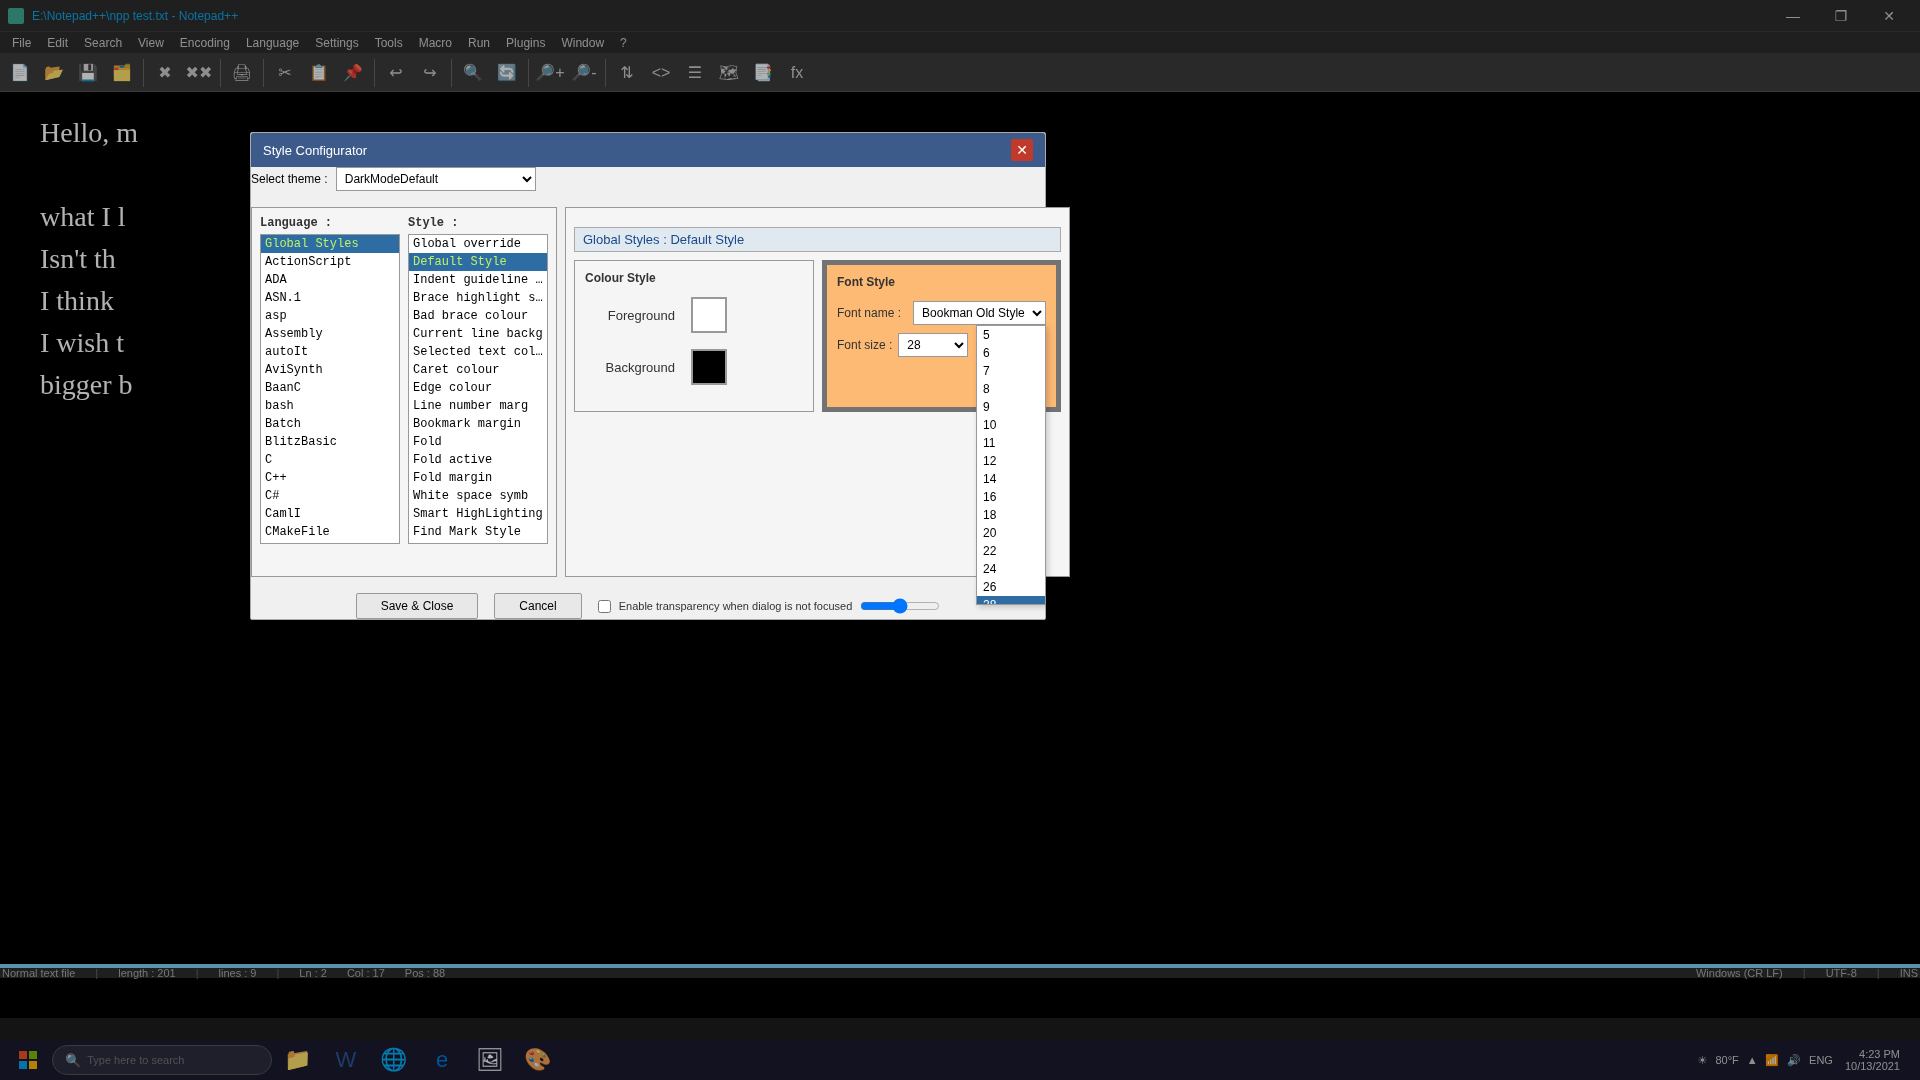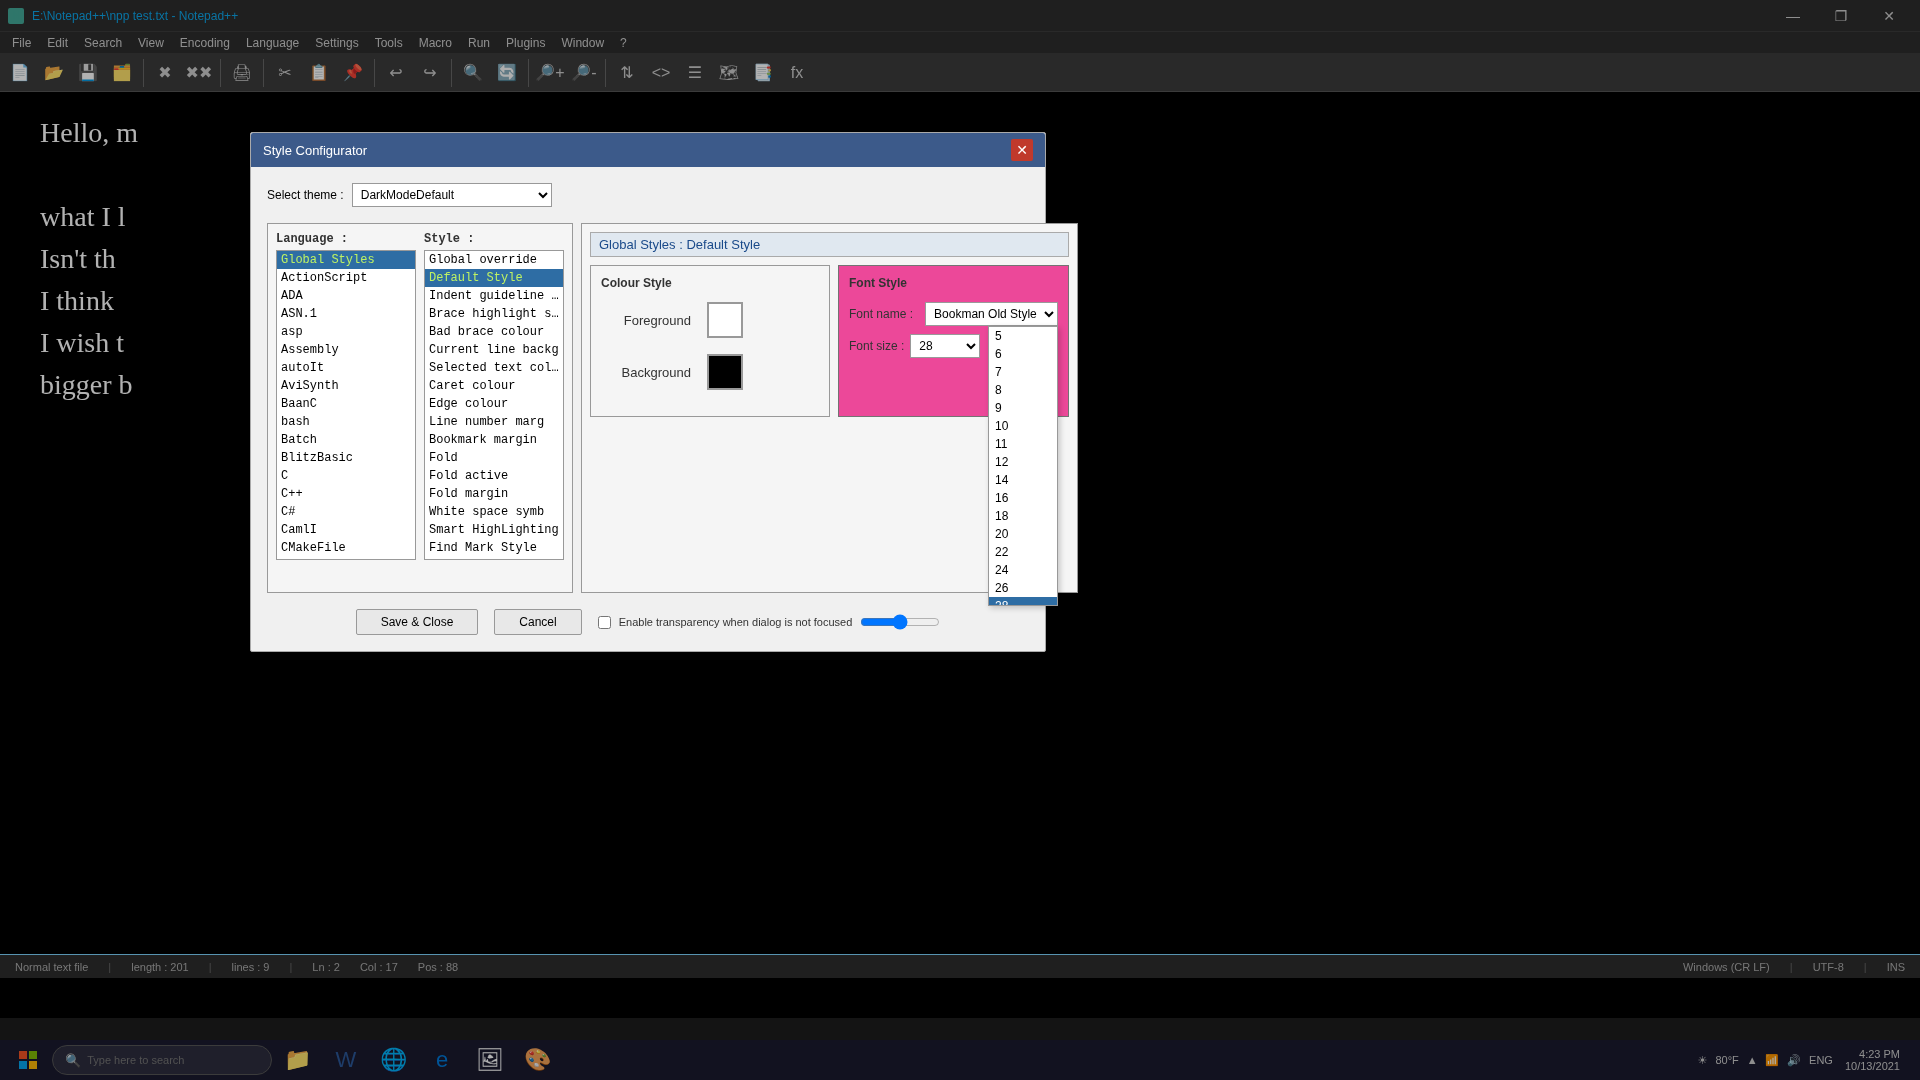--- a/index.html
+++ b/index.html
@@ -120,26 +120,26 @@
       font-family: 'Bookman Old Style', 'Georgia', serif;
       font-size: 28px;
       color: #ffffff;
       line-height: 1.5;
       overflow: hidden;
     }
 
     
     .status-bar {
       background: #2d2d2d;
-      height: 24px;
-      display: flex;
-      align-items: center;
-      padding: 0 15px;
+      height: 14px;
+      display: flex;
+      align-items: center;
+      padding: 0 2px;
       gap: 20px;
-      border-top: 1px solid #7dd3fc;
+      border-top: 4px solid #7dd3fc;
       font-size: 11px;
       color: #aaa;
       position: absolute;
       bottom: 40px;
       left: 0; right: 0;
     }
     .status-sep { color: #666; }
 
     
     .taskbar {
@@ -234,21 +234,21 @@
     .dialog-close-btn {
       width: 22px; height: 22px;
       background: #c0392b;
       border: none;
       color: white;
       font-size: 14px;
       cursor: pointer;
       display: flex; align-items: center; justify-content: center;
       border-radius: 2px;
     }
-    .dialog-body { padding: 16px; }
+    .dialog-body { padding: 0; }
 
     
     .theme-row {
       display: flex;
       align-items: center;
       margin-bottom: 16px;
       gap: 8px;
     }
     .theme-select {
       width: 200px;
@@ -311,20 +311,21 @@
       flex: 1;
       min-height: 370px;
     }
     .panel-title-row {
       background: #e0e8f0;
       border: 1px solid #aaa;
       padding: 4px 8px;
       font-size: 13px;
       color: #1a4a8a;
       margin-bottom: 8px;
+      margin-top: 11px;
     }
 
     .config-inner {
       display: flex;
       gap: 8px;
     }
 
     
     .colour-style-box {
       border: 1px solid #999;
@@ -348,22 +349,22 @@
     .colour-swatch {
       width: 36px; height: 36px;
       border: 2px solid #999;
       cursor: pointer;
     }
     .colour-swatch.white { background: #ffffff; }
     .colour-swatch.black { background: #000000; }
 
     
     .font-style-box {
-      border: 1px solid #737373;
-      background: #ec4899;
+      border: 5px solid #737373;
+      background: #fdba74;
       padding: 10px;
       flex: 1;
       position: relative;
     }
 
     .font-name-row {
       display: flex;
       align-items: center;
       gap: 12px;
       margin-bottom: 8px;

